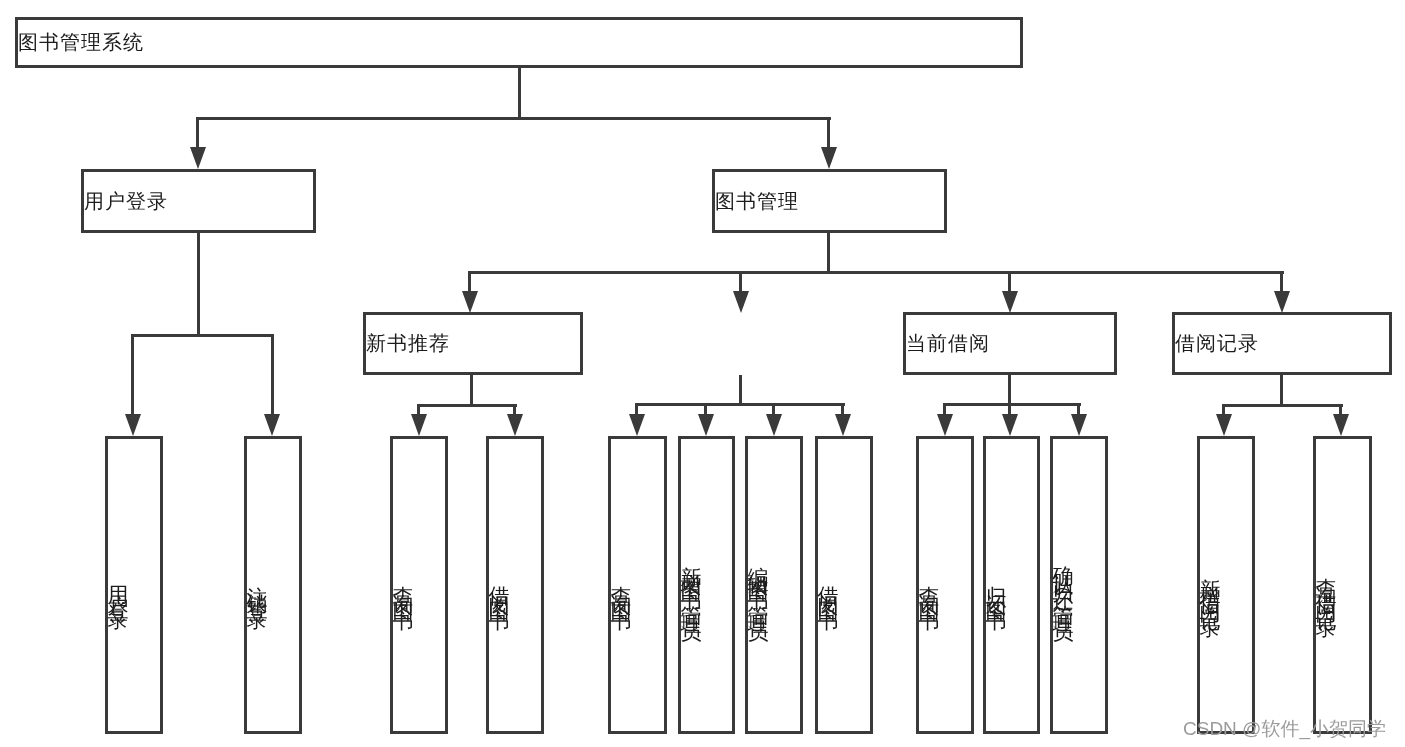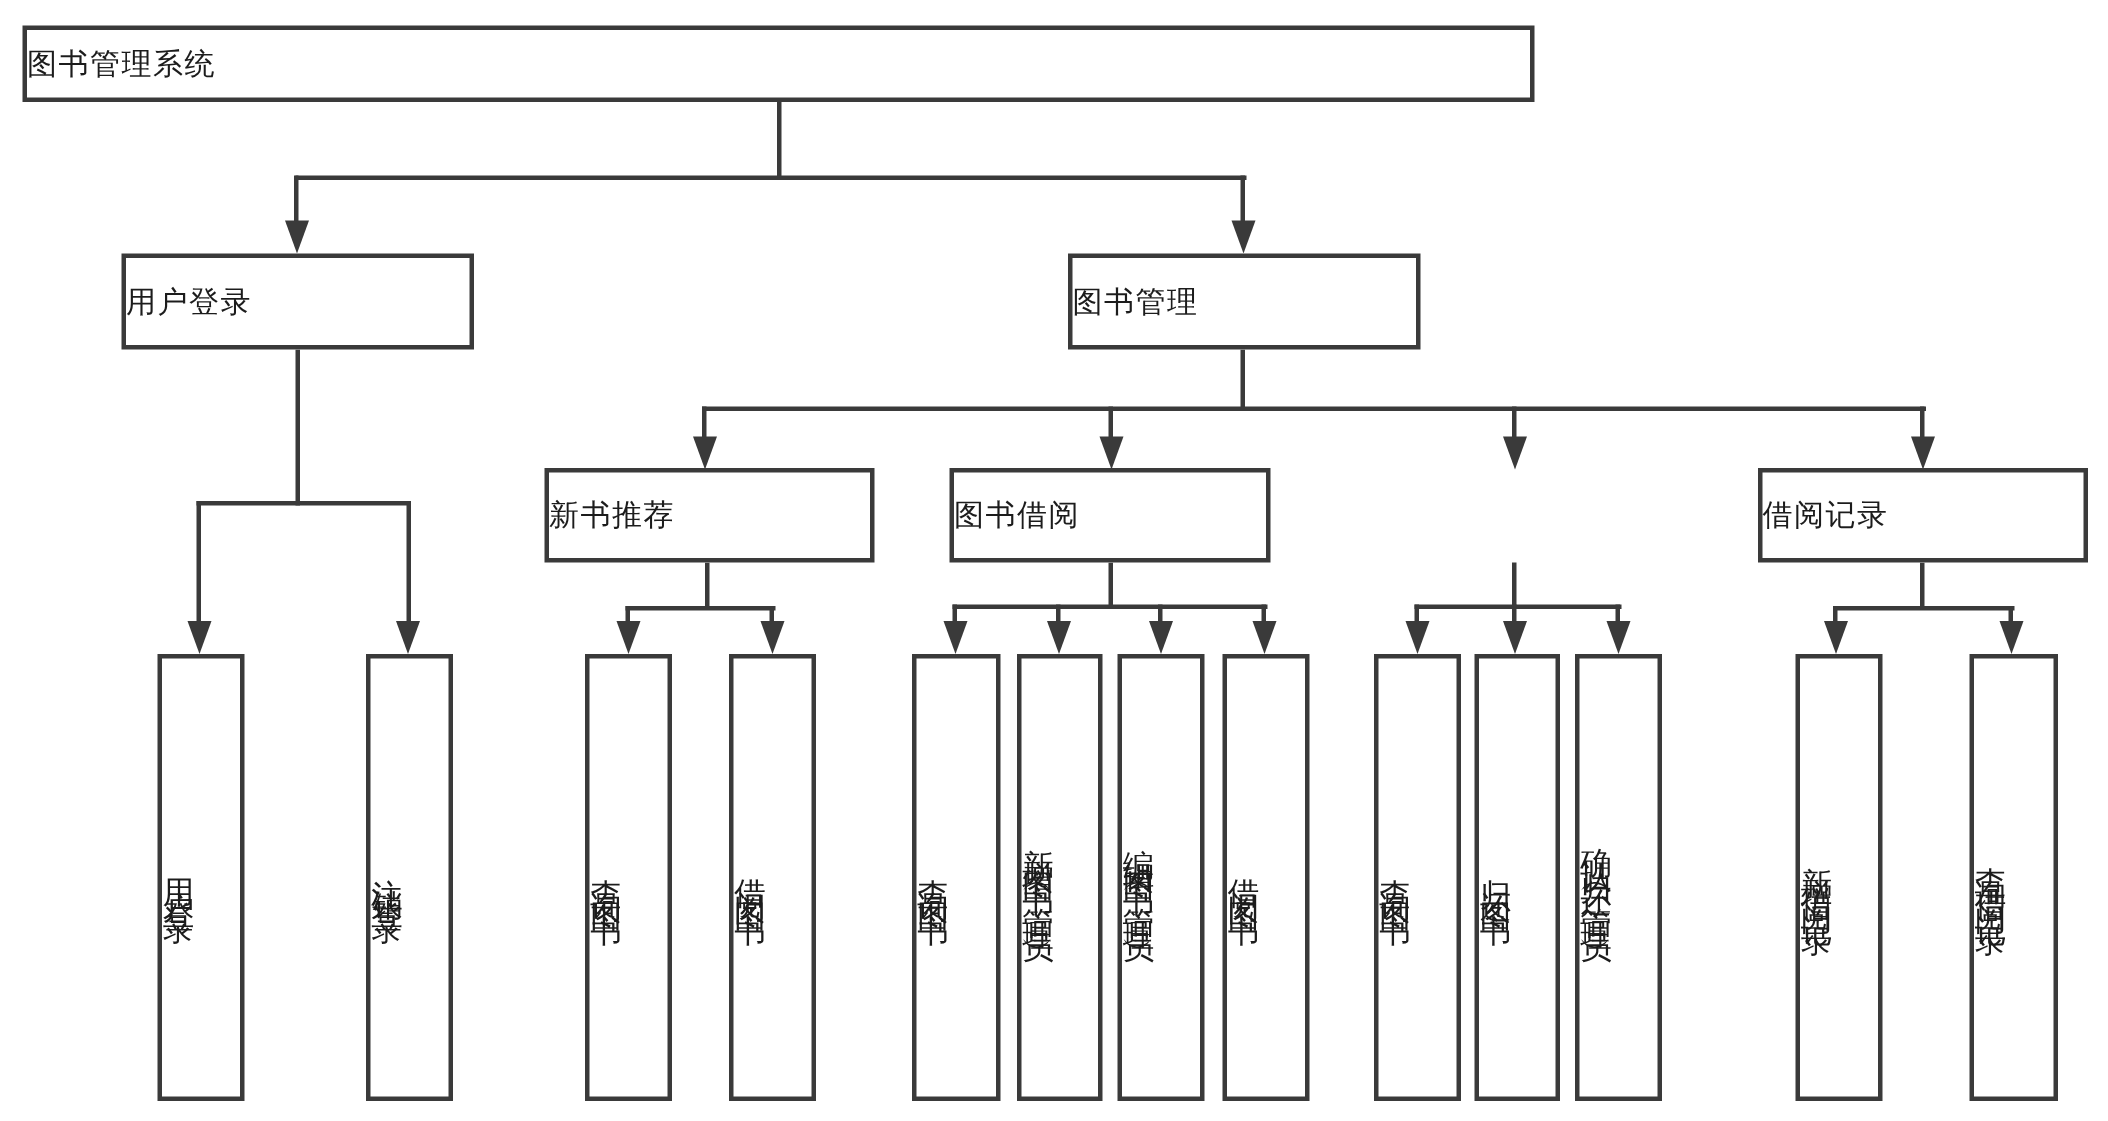--- a/index.html
+++ b/index.html
@@ -108,22 +108,22 @@
   <div class="box" style="left:81px;top:169px;width:235px;height:64px;">
     <span class="label">用户登录</span>
   </div>
   <div class="box" style="left:712px;top:169px;width:235px;height:64px;">
     <span class="label">图书管理</span>
   </div>
 
   <div class="box" style="left:363px;top:312px;width:220px;height:63px;">
     <span class="label">新书推荐</span>
   </div>
-  <div class="box" style="left:633px;top:312px;width:214px;height:63px;">
-    <span class="label">图书借阅</span>
+  <div class="box" style="left:903px;top:312px;width:214px;height:63px;">
+    <span class="label">当前借阅</span>
   </div>
   <div class="box" style="left:1172px;top:312px;width:220px;height:63px;">
     <span class="label">借阅记录</span>
   </div>
 
   <div class="box vertical" style="left:105px;top:436px;width:58px;height:298px;">
     <span class="label">用户登录</span>
   </div>
   <div class="box vertical" style="left:244px;top:436px;width:58px;height:298px;">
     <span class="label">注销登录</span>
@@ -159,14 +159,15 @@
     <span class="label">确认归还（管理员）</span>
   </div>
 
   <div class="box vertical" style="left:1197px;top:436px;width:58px;height:298px;">
     <span class="label">新增借阅记录</span>
   </div>
   <div class="box vertical" style="left:1313px;top:436px;width:59px;height:298px;">
     <span class="label">查询借阅记录</span>
   </div>
 
+  <div class="watermark" style="left:1183px;top:716px;">CSDN @软件_小贺同学</div>
 
 </div>
 
 </body></html>

